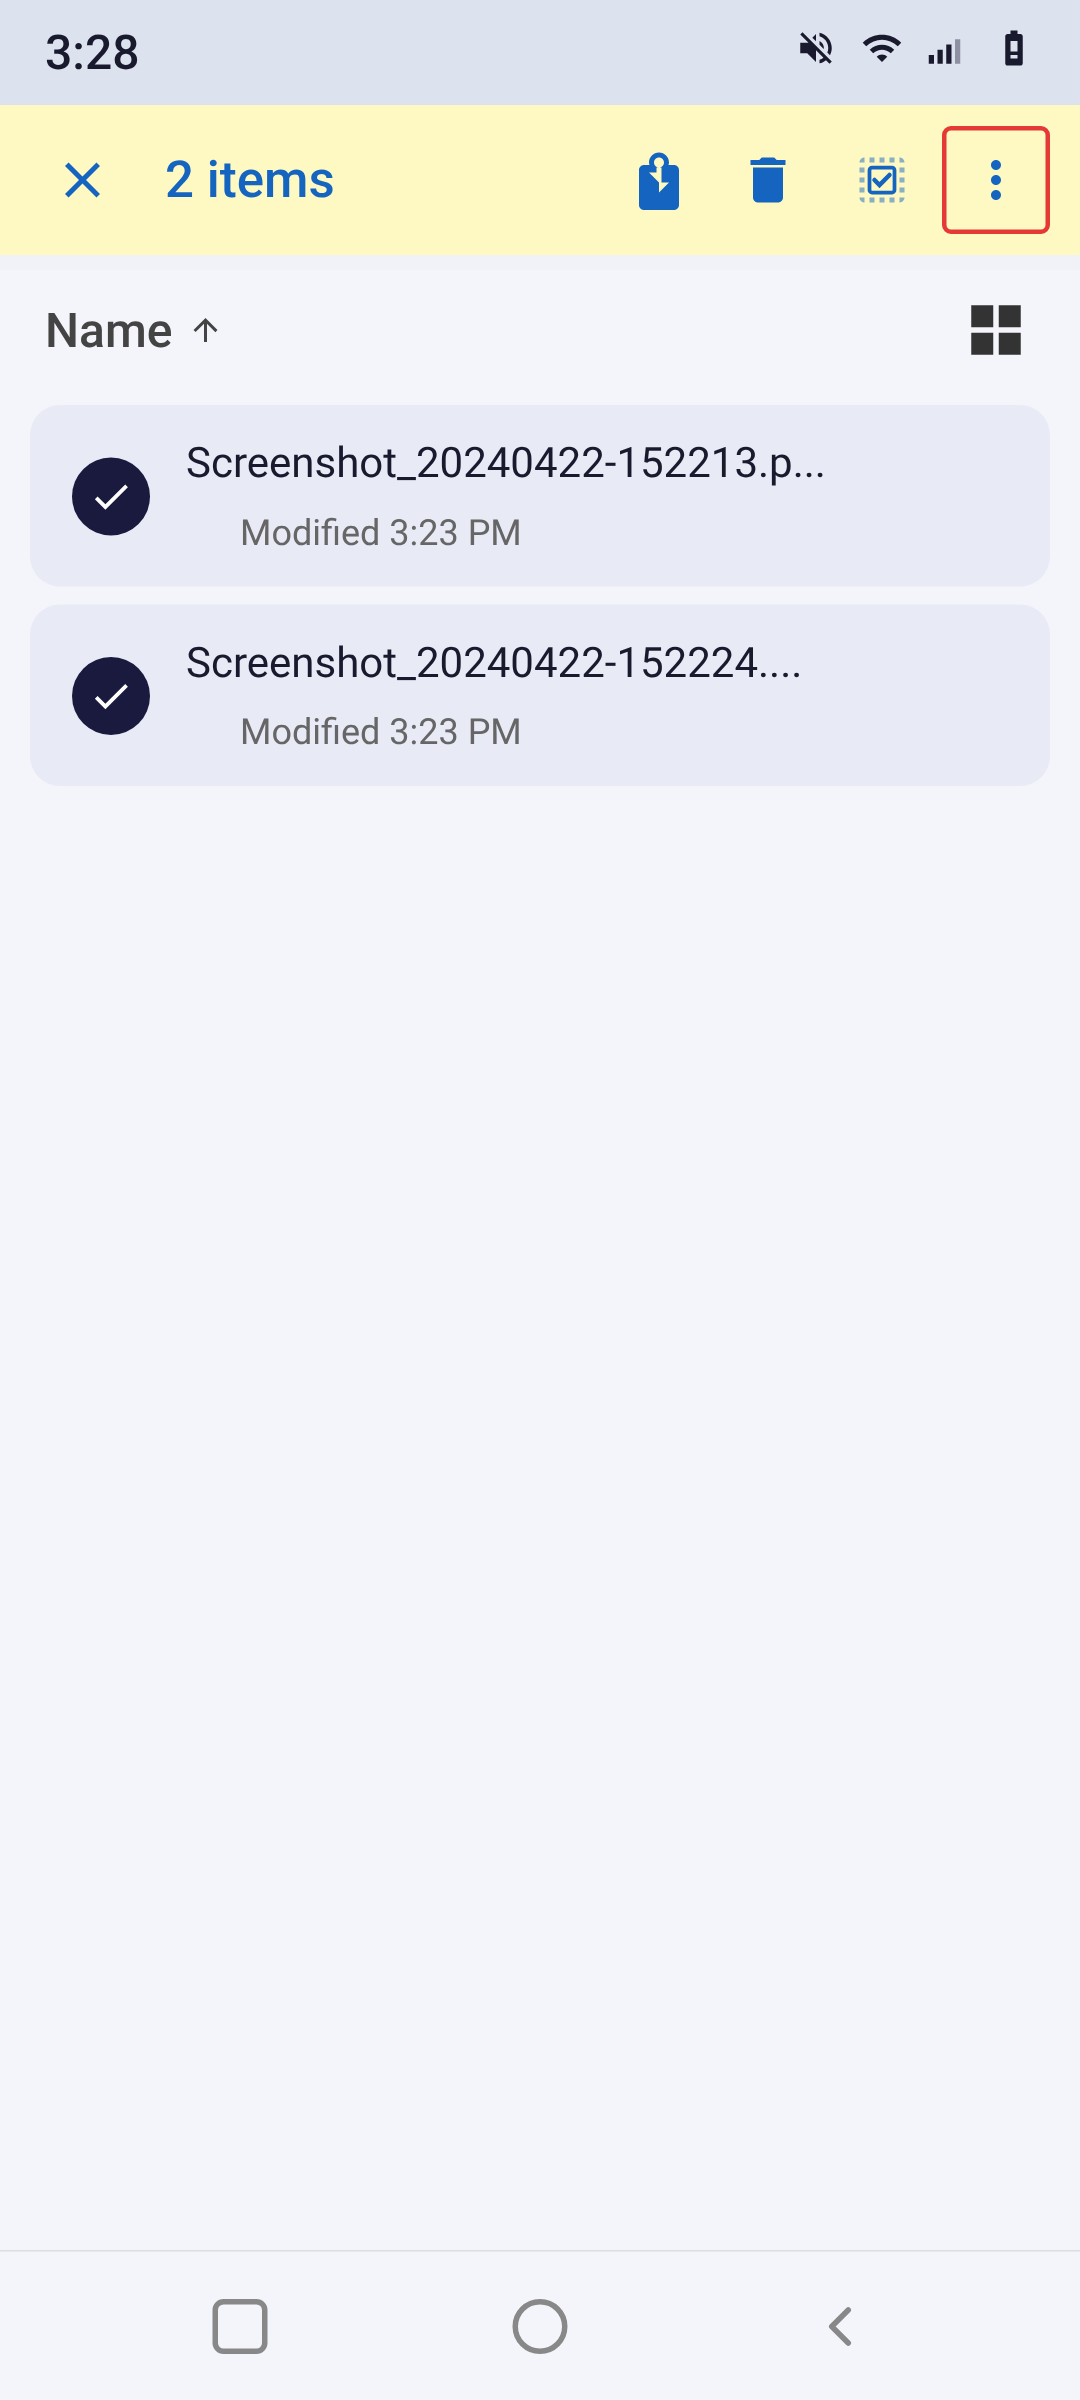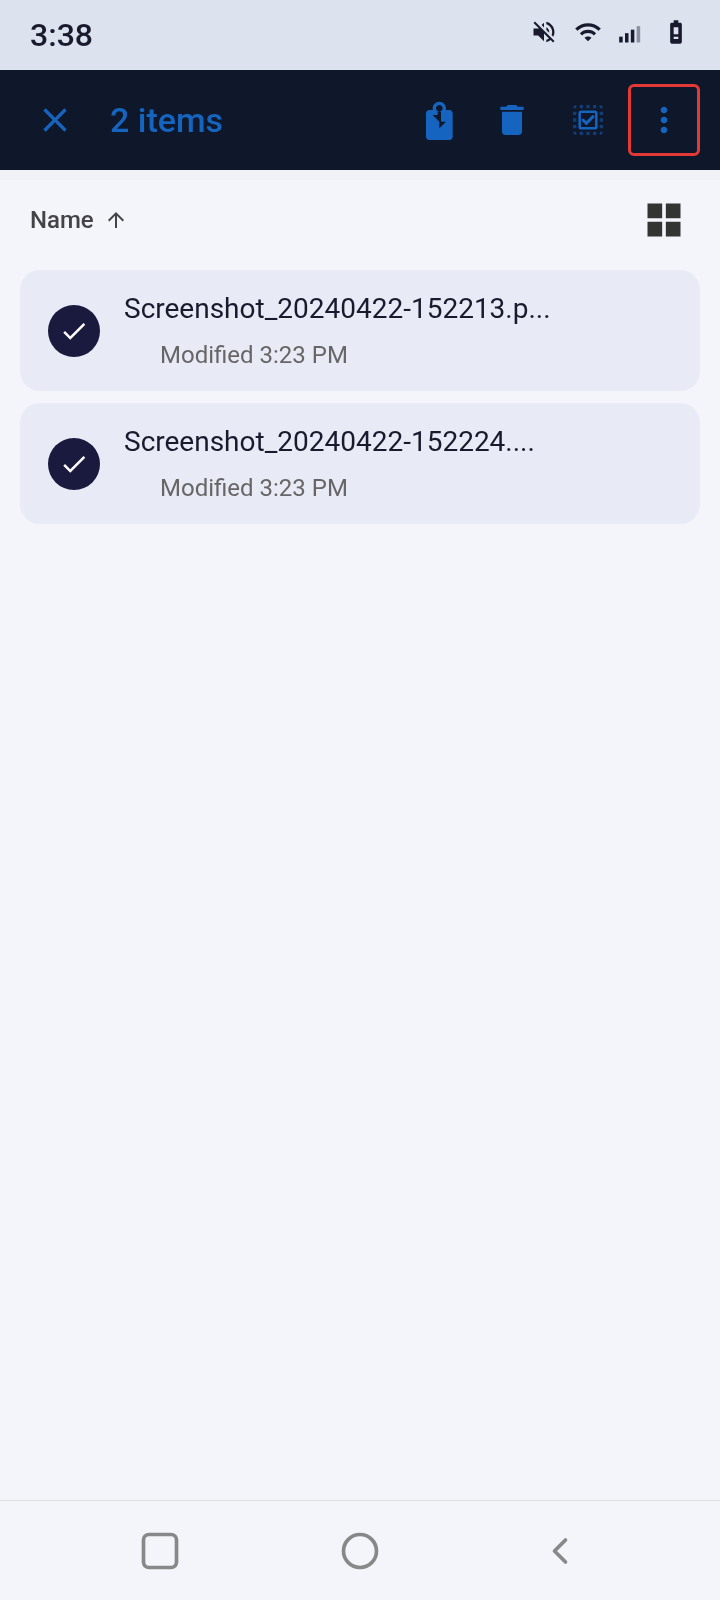--- a/index.html
+++ b/index.html
@@ -39,21 +39,21 @@
 
     .status-icon {
       color: #1a1a2e;
       font-size: 28px;
     }
 
     
     .toolbar {
       width: 100%;
       height: 100px;
-      background: #0f172a;
+      background: #fef9c3;
       display: flex;
       align-items: center;
       padding: 0 20px;
       gap: 0;
     }
 
     .toolbar-close {
       width: 70px;
       height: 70px;
       display: flex;
@@ -111,21 +111,21 @@
       align-items: center;
       justify-content: space-between;
       padding: 0 30px;
       margin-top: 10px;
     }
 
     .sort-label {
       display: flex;
       align-items: center;
       gap: 10px;
-      font-size: 24px;
+      font-size: 32px;
       color: #444;
       font-weight: 500;
     }
 
     .sort-label svg {
       width: 24px;
       height: 24px;
     }
 
     .grid-view-btn {
@@ -221,21 +221,21 @@
     
     .main-content {
       background: #f4f5fb;
       min-height: calc(1600px - 170px - 100px);
     }
   </style>
 </head>
 <body>
 
 <div class="status-bar">
-  <span class="status-time">3:38</span>
+  <span class="status-time">3:28</span>
   <div class="status-icons">
 
     <span class="status-icon">
       <svg viewBox="0 0 24 24" width="28" height="28" fill="#1a1a2e">
         <path d="M16.5 12c0-1.77-1.02-3.29-2.5-4.03v2.21l2.45 2.45c.03-.2.05-.41.05-.63zm2.5 0c0 .94-.2 1.82-.54 2.64l1.51 1.51C20.63 14.91 21 13.5 21 12c0-4.28-2.99-7.86-7-8.77v2.06c2.89.86 5 3.54 5 6.71zM4.27 3L3 4.27 7.73 9H3v6h4l5 5v-6.73l4.25 4.25c-.67.52-1.42.93-2.25 1.18v2.06c1.38-.31 2.63-.95 3.69-1.81L19.73 21 21 19.73l-9-9L4.27 3zM12 4L9.91 6.09 12 8.18V4z"></path>
       </svg>
     </span>
 
     <span class="status-icon">
       <svg viewBox="0 0 24 24" width="28" height="28" fill="#1a1a2e">

